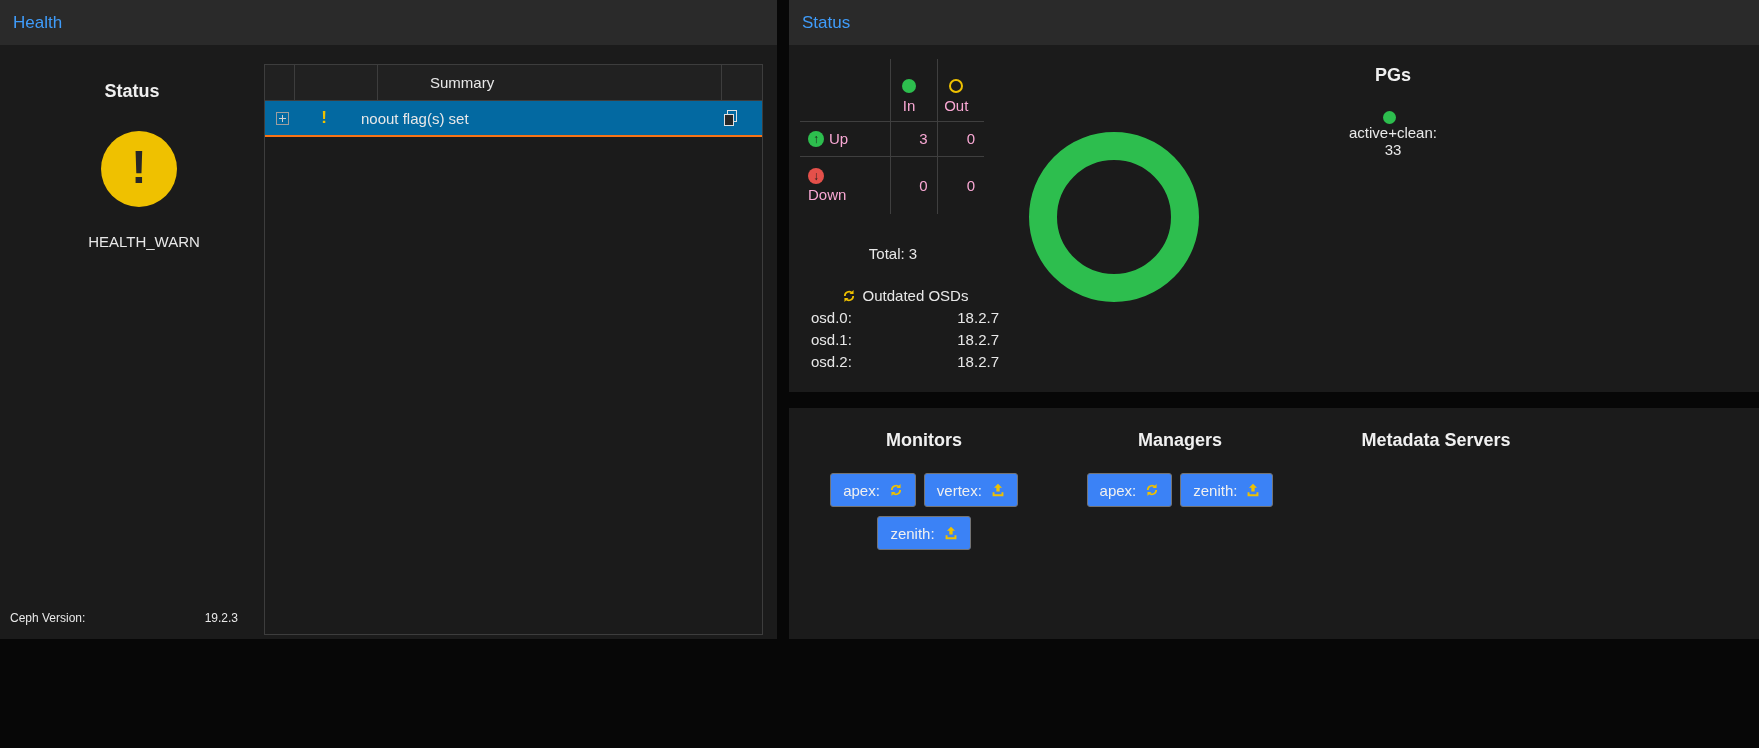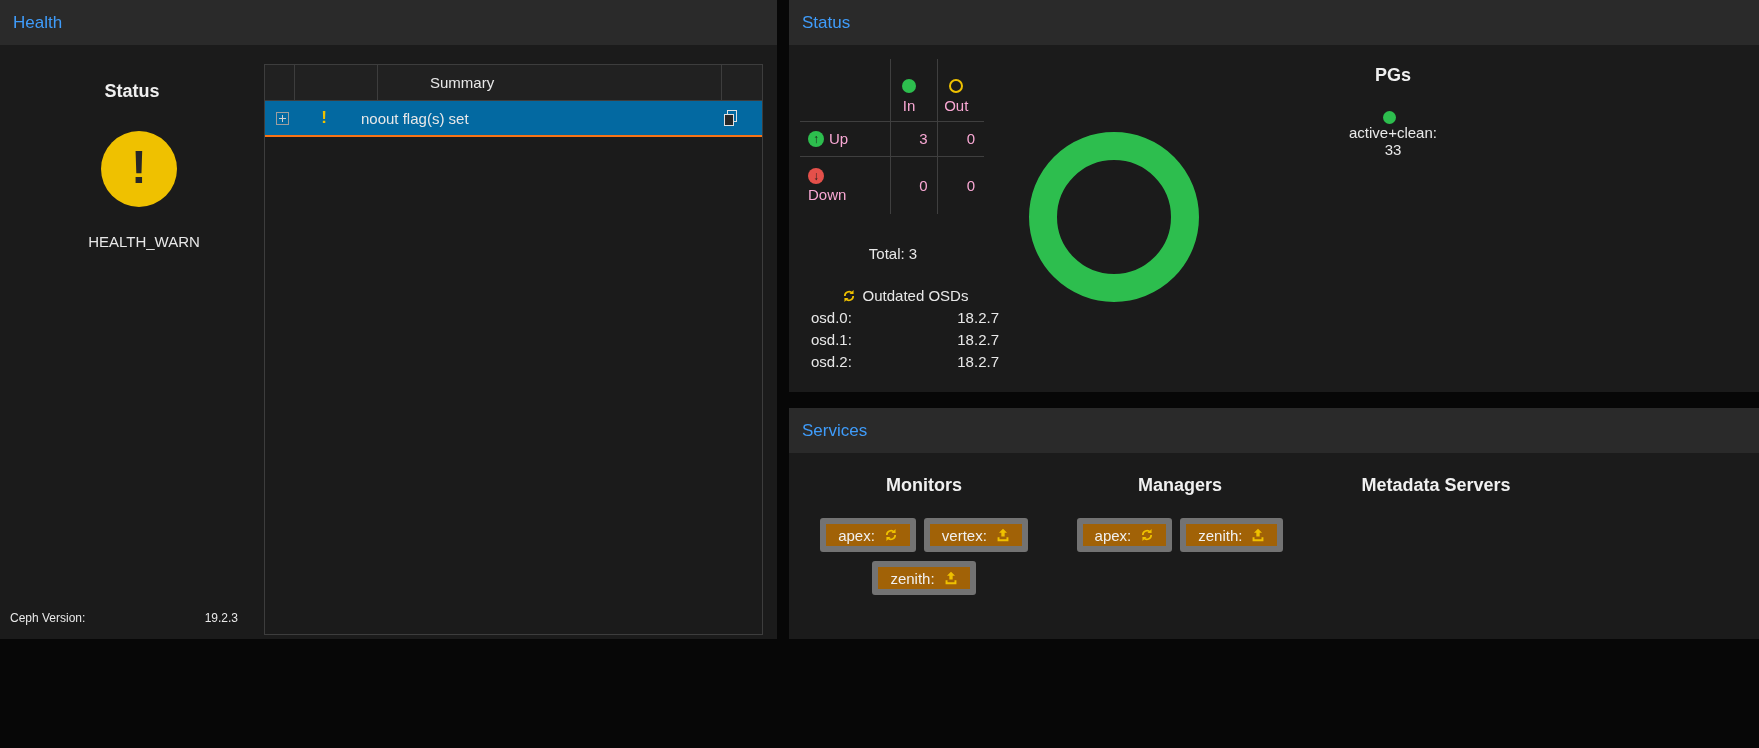--- a/index.html
+++ b/index.html
@@ -77,22 +77,22 @@
   .legend-row { display:flex; align-items:center; font-size:15px;flex-direction:column; }
   .legend-dot { width:13px; height:13px; border-radius:50%; background:#2dbe4e; margin-right:7px; flex:none; }
   .legend-spacer { flex:1; }
 
   
   .svc-groups { display:flex; gap:8px; padding:22px 0 0 11px; }
   .svc-group { width:248px; }
   .svc-group h3 { text-align:center; margin-bottom:22px; }
   .svc-rows { display:flex; flex-direction:column; gap:9px; align-items:center; }
   .svc-row { display:flex; gap:8px; justify-content:center; }
-  .svc-btn { display:inline-flex; align-items:center; gap:9px; background:#a16207;
-             border:6px solid #737373; border-radius:3px; padding:6px 12px; color:#f0f0f0;
+  .svc-btn { display:inline-flex; align-items:center; gap:9px; background:#3b82f6;
+             border:1px solid #737373; border-radius:3px; padding:6px 12px; color:#f0f0f0;
              font-size:15px; font-family:inherit; cursor:pointer; height:34px; }
 </style>
 </head>
 <body>
 
 <div id="screen">
 
   <section class="panel" id="health-panel">
     <div class="panel-header">
       <span>Health</span>
@@ -235,23 +235,20 @@
           <span>active+clean:</span>
           <span class="legend-spacer"></span>
           <span>33</span>
         </div>
       </div>
 
     </div>
   </section>
 
   <section class="panel" id="services-panel">
-    <div class="panel-header">
-      <span>Services</span>
-    </div>
     <div class="panel-body">
       <div class="svc-groups">
 
         <div class="svc-group">
           <h3>Monitors</h3>
           <div class="svc-rows">
             <div class="svc-row">
               <button class="svc-btn">
                 <span>apex:</span>
                 <span class="ico-yellow">

